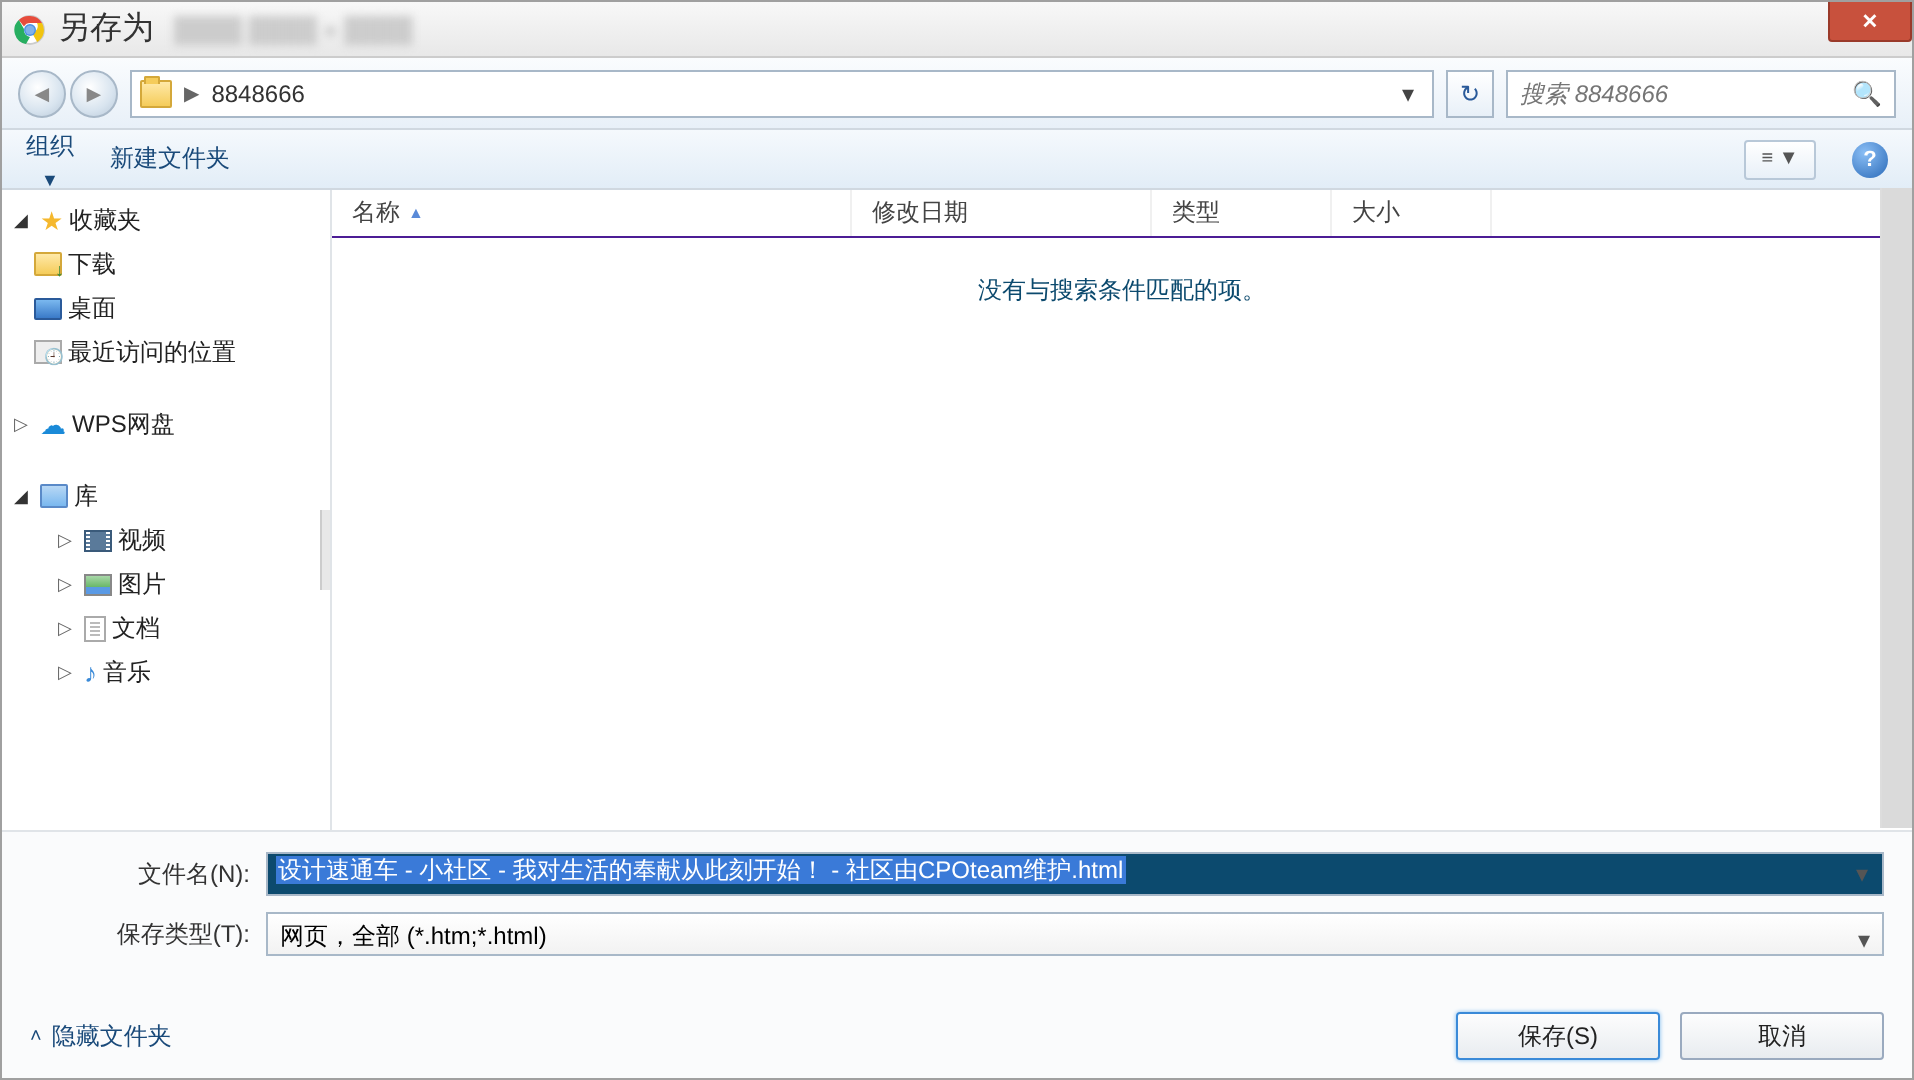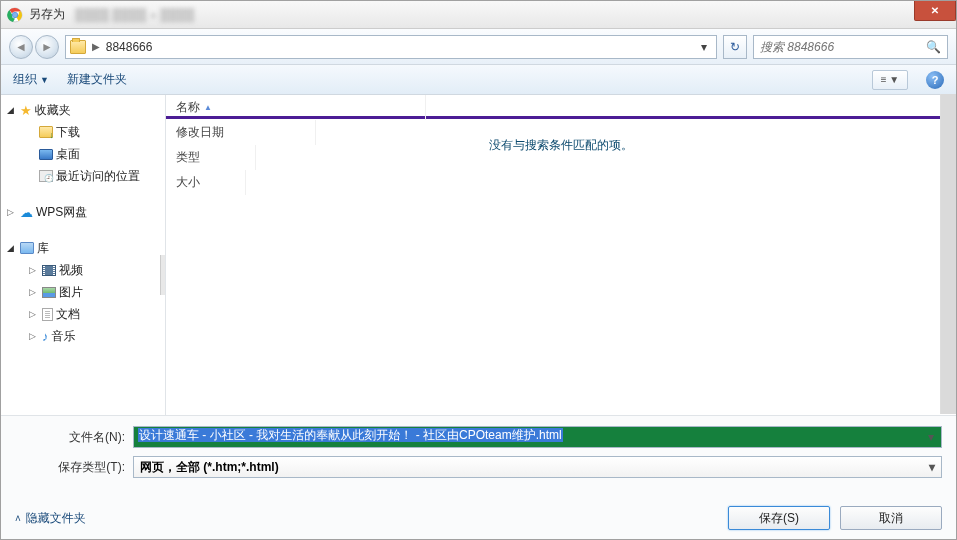--- a/index.html
+++ b/index.html
@@ -1,48 +1,48 @@
 <!DOCTYPE html>
 <html><head>
 <meta charset="utf-8">
 <style>
 * { box-sizing: border-box; margin: 0; padding: 0; font-family: "Microsoft YaHei", "Segoe UI", Tahoma, sans-serif; font-size: 12px; }
 body { width: 957px; height: 540px; background: #fff; border: 1px solid #a0a0a0; overflow: hidden; }
 
 .titlebar { height: 28px; background: linear-gradient(#f8f8f8, #e8e8e8); display: flex; align-items: center; border-bottom: 1px solid #ccc; position: relative; }
 .titlebar .chrome-icon { width: 16px; height: 16px; margin: 0 6px; }
-.titlebar .title { color: #333; font-size: 12px; }
+.titlebar .title { color: #333; font-size: 16px; }
 .titlebar .blur { margin-left: 10px; color: #ccc; filter: blur(2px); }
 .close-btn { position: absolute; right: 0; top: 0; width: 42px; height: 20px; background: #c8513d; border: 1px solid #9a3a2a; border-top: none; border-radius: 0 0 2px 2px; display: flex; align-items: center; justify-content: center; color: #fff; font-weight: bold; cursor: pointer; }
 .close-btn:before { content: "✕"; font-size: 10px; }
 
 .navbar { height: 36px; background: linear-gradient(#fafcfe, #e8f0f8); display: flex; align-items: center; padding: 0 8px; gap: 6px; border-bottom: 1px solid #d0d8e0; }
 .nav-circles { display: flex; gap: 2px; }
 .nav-circle { width: 24px; height: 24px; border-radius: 50%; background: radial-gradient(circle at 40% 35%, #fff, #d8e4ef 60%, #b8c8d8); border: 1px solid #a8b8c8; cursor: pointer; display: flex; align-items: center; justify-content: center; color: #888; }
 .path-box { flex: 1; height: 24px; background: #fff; border: 1px solid #a8b8c8; display: flex; align-items: center; padding: 0 4px; gap: 6px; }
 .folder-icon { width: 16px; height: 14px; background: linear-gradient(#ffe9a8, #f5cc5a); border: 1px solid #d4a83a; border-radius: 1px; position: relative; }
 .folder-icon:before { content: ""; position: absolute; top: -3px; left: 1px; width: 6px; height: 3px; background: #f5cc5a; border: 1px solid #d4a83a; border-bottom: none; border-radius: 1px 1px 0 0; }
 .path-sep { color: #666; font-size: 10px; }
 .path-text { color: #333; }
 .path-drop { margin-left: auto; width: 16px; color: #444; cursor: pointer; text-align: center; }
 .refresh-btn { width: 24px; height: 24px; border: 1px solid #a8b8c8; background: linear-gradient(#fff,#e8f0f8); display: flex; align-items: center; justify-content: center; cursor: pointer; color: #2a5a9a; }
 .search-box { width: 195px; height: 24px; background: #fff; border: 1px solid #a8b8c8; display: flex; align-items: center; padding: 0 6px; }
 .search-box input { flex: 1; border: none; outline: none; font-style: italic; color: #888; }
 .search-icon { color: #2a5a9a; cursor: pointer; }
 
 .toolbar { height: 30px; background: linear-gradient(#f5f9fd, #e2edf7); border-bottom: 1px solid #d0d8e0; display: flex; align-items: center; padding: 0 12px; gap: 18px; }
-.toolbar .tb-item { color: #1a4a7a; cursor: pointer; display: flex; align-items: center; gap: 3px; }
+.toolbar .tb-item { color: #1a4a7a; cursor: pointer; display: flex; align-items: center; gap: 3px; flex-direction: column; }
 .toolbar .spacer { flex: 1; }
 .view-btn { width: 36px; height: 20px; border: 1px solid #b8c8d8; background: linear-gradient(#fff,#e8f0f8); border-radius: 2px; cursor: pointer; display: flex; align-items: center; justify-content: center; gap: 2px; font-size: 10px; color: #555; }
 .help-btn { width: 18px; height: 18px; border-radius: 50%; background: radial-gradient(circle at 35% 30%, #8abef5, #2a6ab8); color: #fff; display: flex; align-items: center; justify-content: center; font-weight: bold; cursor: pointer; font-size: 11px; }
 
 .body-area { display: flex; height: 320px; }
 .sidebar { width: 165px; border-right: 1px solid #e0e4e8; overflow-y: auto; padding-top: 4px; background: #fff; position: relative; }
 .tree-item { display: flex; align-items: center; height: 22px; padding-left: 6px; gap: 3px; cursor: pointer; color: #222; }
-.tree-item.sub { padding-left: 16px; margin-left: 22px; }
+.tree-item.sub { padding-left: 16px; }
 .tree-item.sub2 { padding-left: 28px; }
 .tree-arrow { width: 10px; font-size: 9px; color: #666; }
 .tree-arrow.open { color: #333; }
 .star-icon { color: #f5b82e; font-size: 13px; }
 .dl-icon { width: 14px; height: 12px; background: linear-gradient(#ffe9a8,#f5cc5a); border: 1px solid #d4a83a; border-radius: 1px; position: relative; }
 .dl-icon:after { content: "↓"; position: absolute; right: -2px; bottom: -3px; color: #3a8a3a; font-size: 9px; font-weight: bold; }
 .desk-icon { width: 14px; height: 11px; background: linear-gradient(#7ab8ef,#3a7ac8); border: 1px solid #2a5a9a; border-radius: 1px; }
 .recent-icon { width: 14px; height: 12px; background: #eee; border: 1px solid #aaa; position: relative; }
 .recent-icon:after { content: "🕘"; position: absolute; font-size: 8px; right: -2px; bottom: -2px; }
 .cloud-icon { color: #1a8ad8; font-size: 13px; }
@@ -50,36 +50,36 @@
 .vid-icon { width: 14px; height: 11px; background: #5a7a9a; border: 1px solid #3a5a7a; position: relative; }
 .vid-icon:before, .vid-icon:after { content: ""; position: absolute; width: 2px; top: 0; bottom: 0; background: repeating-linear-gradient(#fff 0 1px, transparent 1px 2px); }
 .vid-icon:before { left: 0; } .vid-icon:after { right: 0; }
 .pic-icon { width: 14px; height: 11px; background: linear-gradient(#a8d8a8, #6ab86a 60%, #5a9ae5 60%); border: 1px solid #888; }
 .doc-icon { width: 11px; height: 13px; background: #fff; border: 1px solid #aaa; position: relative; }
 .doc-icon:before { content: ""; position: absolute; top: 2px; left: 2px; right: 2px; height: 1px; background: #bbb; box-shadow: 0 2px #bbb, 0 4px #bbb, 0 6px #bbb; }
 .music-icon { color: #3a8ad8; font-size: 13px; }
 .sidebar-splitter { position: absolute; right: 0; top: 50%; width: 5px; height: 40px; background: #e8e8e8; border-left: 1px solid #ccc; cursor: ew-resize; }
 
 .filelist { flex: 1; background: #fff; display: flex; flex-direction: column; }
-.col-headers { height: 24px; display: flex; border-bottom: 3px solid #4c1d95; flex-direction: column; }
+.col-headers { height: 24px; display: flex; border-bottom: 1px solid #4c1d95; }
 .col { padding: 4px 10px; color: #444; border-right: 1px solid #f0f0f0; display: flex; align-items: center; gap: 4px; cursor: pointer; }
 .col.name { width: 260px; } .col.date { width: 150px; } .col.type { width: 90px; } .col.size { width: 80px; }
 .sort-arrow { font-size: 8px; color: #5a8ad8; }
 .empty-msg { text-align: center; margin-top: 18px; color: #0c4a6e; }
 .file-scroll { position: absolute; right: 1px; top: 94px; width: 16px; height: 320px; background: #f0f0f0; border-left: 1px solid #ddd; }
 .file-scroll .thumb { width: 100%; height: 100%; background: #dadada; }
 
 .bottom { border-top: 1px solid #e0e4e8; padding: 10px 14px 12px; background: #fafbfc; }
 .form-row { display: flex; align-items: center; margin-bottom: 8px; }
 .form-label { width: 118px; text-align: right; color: #333; padding-right: 8px; }
 .form-field { flex: 1; position: relative; }
 .text-input { width: 100%; height: 22px; border: 1px solid #a8b8c8; padding: 0 4px; outline: none; }
-.text-input.filename { background: #15803d; }
+.text-input.filename { background: #0c4a6e; }
 .selected-text { background: #3a7ad8; color: #fff; padding: 0 1px; }
-.combo { width: 100%; height: 22px; border: 1px solid #a8b8c8; background: linear-gradient(#fff,#f2f2f2); padding: 0 6px; display: flex; align-items: center; cursor: pointer; position: relative; font-weight: bold; }
+.combo { width: 100%; height: 22px; border: 1px solid #a8b8c8; background: linear-gradient(#fff,#f2f2f2); padding: 0 6px; display: flex; align-items: flex-end; cursor: pointer; position: relative; }
 .combo:after { content: "▾"; position: absolute; right: 6px; color: #555; }
 .filename-wrap { position: relative; }
 .filename-wrap:after { content: "▾"; position: absolute; right: 8px; top: 4px; color: #555; pointer-events: none; }
 
 .footer { display: flex; align-items: center; margin-top: 28px; }
 .hide-folders { display: flex; align-items: center; gap: 5px; color: #1a4a7a; cursor: pointer; }
 .hide-folders .chev { font-size: 10px; }
 .footer .spacer { flex: 1; }
 .btn { width: 102px; height: 24px; border: 1px solid #9aaabf; background: linear-gradient(#fdfdfd,#e8ecf0); border-radius: 2px; cursor: pointer; margin-left: 10px; color: #222; }
 .btn.primary { border: 1px solid #3a8ad8; box-shadow: 0 0 2px #7ab8ef; }

